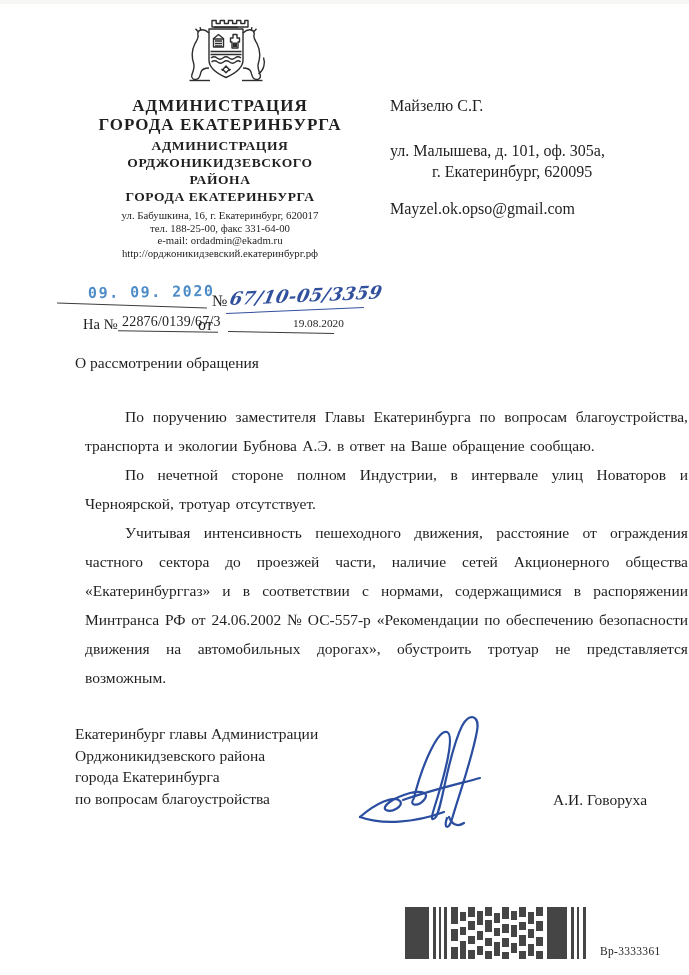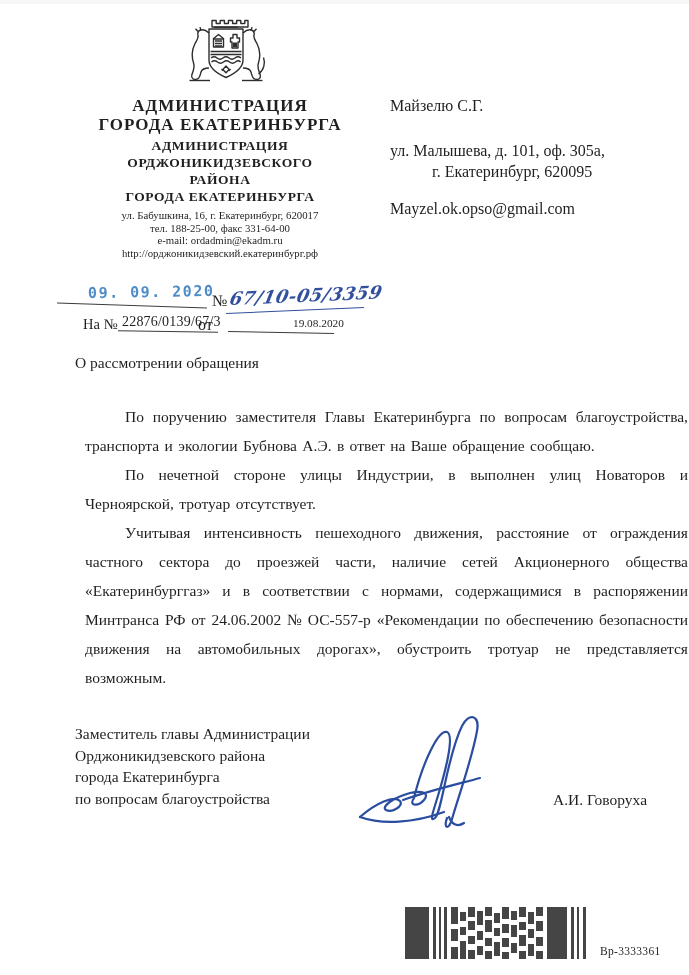--- a/index.html
+++ b/index.html
@@ -145,26 +145,26 @@
 
   <div class="recipient-name">Майзелю С.Г.</div>
   <div class="recipient-addr1">ул. Малышева, д. 101, оф. 305а,</div>
   <div class="recipient-addr2">г. Екатеринбург, 620095</div>
   <div class="recipient-email">Mayzel.ok.opso@gmail.com</div>
 
   <div class="subject">О рассмотрении обращения</div>
 
   <div class="letter-body">
     <p>По поручению заместителя Главы Екатеринбурга по вопросам благоустройства, транспорта и экологии Бубнова А.Э. в ответ на Ваше обращение сообщаю.</p>
-    <p>По нечетной стороне улицы Индустрии, в выполнен улиц Новаторов и Черноярской, тротуар отсутствует.</p>
+    <p>По нечетной стороне полном Индустрии, в интервале улиц Новаторов и Черноярской, тротуар отсутствует.</p>
     <p>Учитывая интенсивность пешеходного движения, расстояние от ограждения частного сектора до проезжей части, наличие сетей Акционерного общества «Екатеринбурггаз» и в соответствии с нормами, содержащимися в распоряжении Минтранса РФ от 24.06.2002 № ОС-557-р «Рекомендации по обеспечению безопасности движения на автомобильных дорогах», обустроить тротуар не представляется возможным.</p>
   </div>
 
   <div class="sig-block">
-    <div>Заместитель главы Администрации</div>
+    <div>Екатеринбург главы Администрации</div>
     <div>Орджоникидзевского района</div>
     <div>города Екатеринбурга</div>
     <div>по вопросам благоустройства</div>
   </div>
 
   <div class="signature-svg">
     <svg viewBox="0 0 190 140" width="190" height="140" fill="none" stroke="#2b4da0" stroke-width="2.2" stroke-linecap="round">
       <path d="M12,118 C28,104 46,96 52,102 C56,107 44,114 38,111 C33,108 44,99 62,94 C74,91 82,94 76,101 C71,107 60,108 66,99 C74,66 90,30 99,33 C107,36 97,74 89,100 C85,113 81,124 87,119 C94,113 99,57 114,27 C121,13 132,16 129,32 C124,60 110,99 104,120 C101,131 95,130 99,119"></path>
       <path d="M55,101 C80,92 110,85 132,79"></path>
       <path d="M12,118 C34,126 66,124 96,113"></path>

